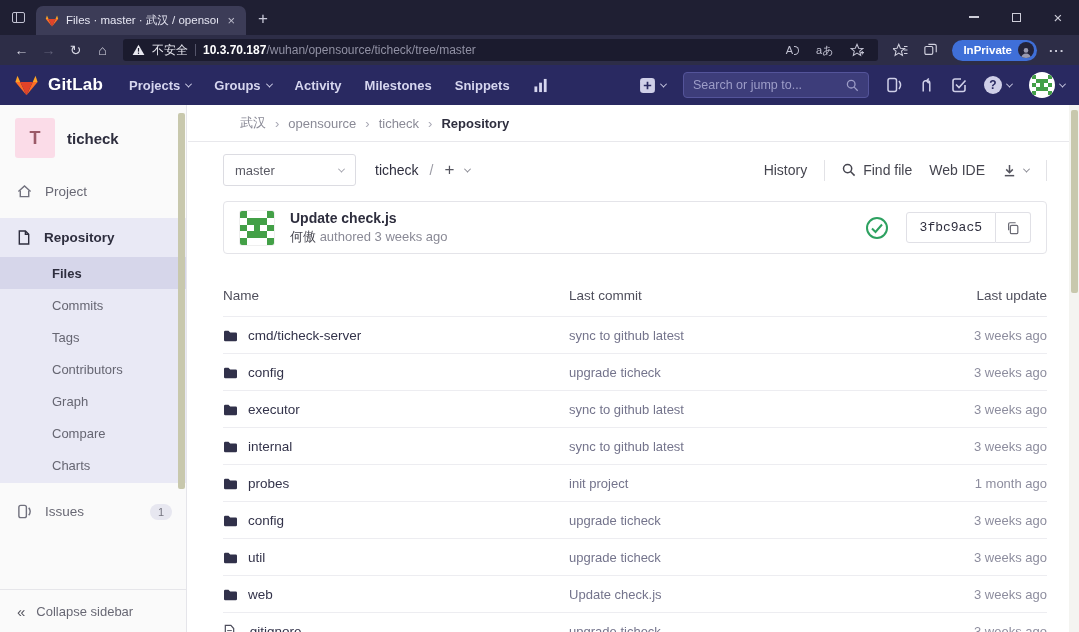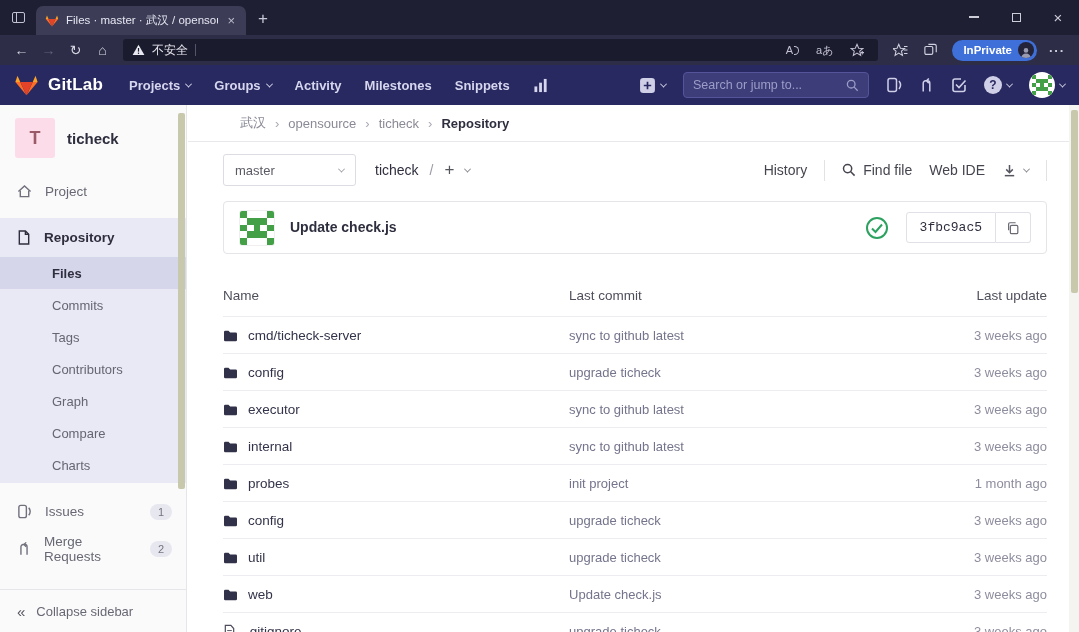--- a/index.html
+++ b/index.html
@@ -152,20 +152,21 @@
   <div class="addr">
     <span>
       <svg width="13" height="12" viewBox="0 0 13 12">
           <path d="M6.5 0.8 L12.4 11 H0.6 Z" fill="#e8e8f0"></path>
           <rect x="5.9" y="4" width="1.2" height="3.6" fill="#1b1b2e"></rect>
           <rect x="5.9" y="8.6" width="1.2" height="1.3" fill="#1b1b2e"></rect>
         </svg>
     </span>
     <span>不安全</span>
     <span class="addr-div"></span>
+    <span><span class="host">10.3.70.187</span><span class="path">/wuhan/opensource/ticheck/tree/master</span></span>
     <span class="addr-spacer"></span>
     <span class="addr-icon">A<span class="arc"></span></span>
     <span class="addr-icon">aあ</span>
     <span class="addr-icon">
       <svg width="14" height="14" viewBox="0 0 16 16">
           <polygon points="8,1.5 9.9,5.9 14.7,6.3 11.1,9.4 12.2,14.1 8,11.6 3.8,14.1 4.9,9.4 1.3,6.3 6.1,5.9" fill="none" stroke="#c2c2d2" stroke-width="1.2"></polygon>
           <path d="M12 11 h4 M14 9 v4" stroke="#c2c2d2" stroke-width="1.2"></path>
         </svg>
     </span>
   </div>
@@ -325,31 +326,20 @@
   <div class="sb-group">
     <div class="sb-item">
       <span>
         <svg width="15" height="15" viewBox="0 0 16 16">
             <rect x="2" y="1.5" width="8" height="13" rx="2" fill="none" stroke="#71717e" stroke-width="1.5"></rect>
             <path d="M12.5 4 a6.5 6.5 0 0 1 0 8" fill="none" stroke="#71717e" stroke-width="1.5"></path>
           </svg>
       </span>
       <span>Issues</span>
       <span class="sb-badge">1</span>
-    </div>
-    <div class="sb-item">
-      <span>
-        <svg width="14" height="15" viewBox="0 0 16 16">
-            <path d="M4.5 15 V6 a2.5 2.5 0 0 1 2.5 -2.5 h1" fill="none" stroke="#71717e" stroke-width="1.6"></path>
-            <path d="M11.5 15 V6 a2.5 2.5 0 0 0 -2.5 -2.5 h-0.5" fill="none" stroke="#71717e" stroke-width="1.6"></path>
-            <path d="M10.5 1 L8 3.5 L10.5 6" fill="none" stroke="#71717e" stroke-width="1.6"></path>
-          </svg>
-      </span>
-      <span>Merge Requests</span>
-      <span class="sb-badge">2</span>
     </div>
   </div>
   <div class="collapse-bar">
     <span class="laquo">«</span>
     <span>Collapse sidebar</span>
   </div>
   <div class="sb-scroll"></div>
 </div>
 
 <div class="main">
@@ -415,20 +405,24 @@
             <rect x="4" y="2" width="1" height="1"></rect>
             <rect x="1" y="3" width="1" height="1"></rect>
             <rect x="2" y="3" width="1" height="1"></rect>
             <rect x="3" y="3" width="1" height="1"></rect>
             <rect x="0" y="4" width="1" height="1"></rect>
             <rect x="4" y="4" width="1" height="1"></rect>
           </g>
         </svg>
       <div>
         <div class="commit-title">Update check.js</div>
+        <div class="commit-sub">
+          <span class="commit-author">何傲</span>
+          <span>authored 3 weeks ago</span>
+        </div>
       </div>
       <span class="ci-status">
         <svg width="24" height="24" viewBox="0 0 24 24">
             <circle cx="12" cy="12" r="10" fill="none" stroke="#2da160" stroke-width="2"></circle>
             <path d="M7 12.5 L10.5 16 L17 8.5" fill="none" stroke="#2da160" stroke-width="2"></path>
           </svg>
       </span>
       <div class="sha-group">
         <span class="sha">3fbc9ac5</span>
         <span class="copy-btn">

